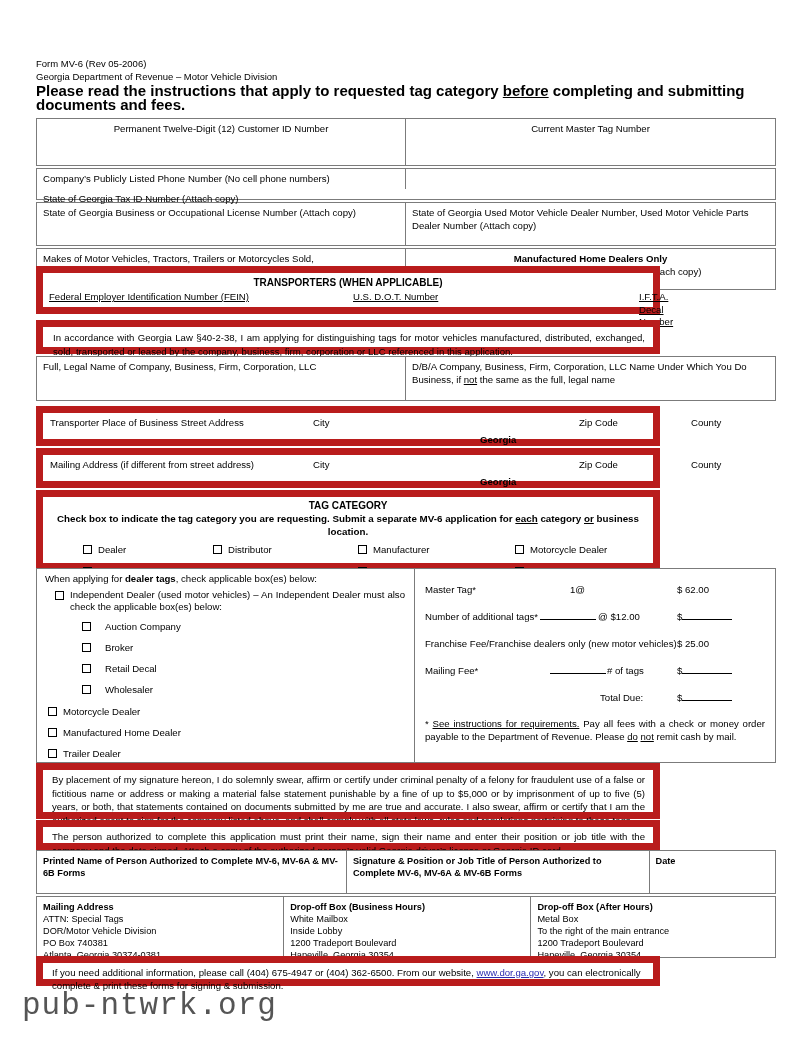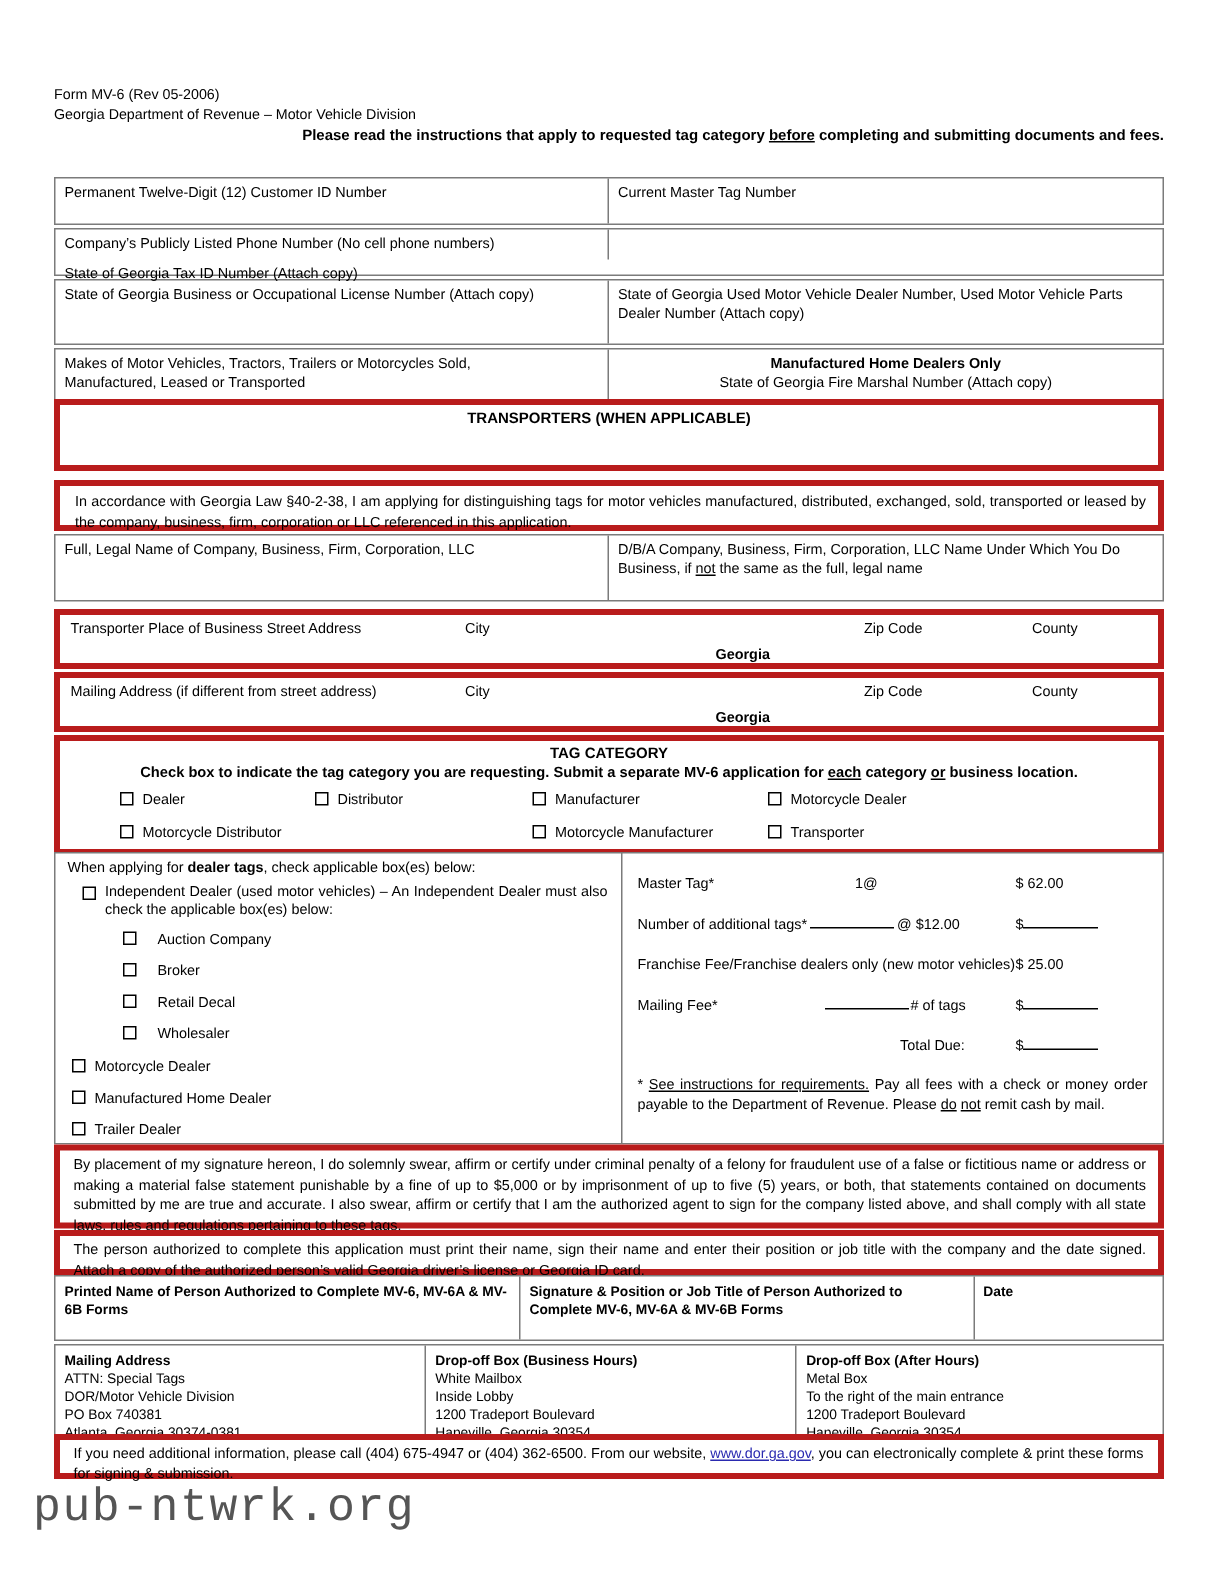--- a/index.html
+++ b/index.html
@@ -34,22 +34,22 @@
     line-height: 12.5px;
     white-space: nowrap;
   }
   .title {
     text-align: center;
     font-size: 13px;
     line-height: 17px;
     margin-top: 5px;
   }
   .subtitle {
-    text-align: right;
-    font-size: 10px;
+    text-align: left;
+    font-size: 15px;
     font-weight: bold;
     line-height: 14px;
     margin-top: 1px;
   }
   .u { text-decoration: underline; }
 
   
   .tbl {
     position: absolute;
     left: 36px;
@@ -69,22 +69,22 @@
     font-size: 9.6px;
     line-height: 12.5px;
     position: relative;
   }
   .cell.div-r { border-right: 1px solid #7b7b7b; }
   .c50 { width: 50%; }
   .ctr { text-align: center; }
   .b { font-weight: bold; }
 
   
-  .block { position: absolute; left: 36px; width: 740px; box-sizing: border-box;
-           border: 4px solid #b91c1c; background: #fff; }
+  .block { position: absolute; left: 36px; width: 624px; box-sizing: border-box;
+           border: 7px solid #b91c1c; background: #fff; }
 
   .lbl { font-size: 9.6px; line-height: 12.5px; }
   .lbl-sm { font-size: 9.2px; line-height: 12px; }
 
   .justify {
     text-align: justify;
     text-align-last: left;
     font-size: 9.6px;
     line-height: 13.5px;
   }
@@ -124,21 +124,21 @@
 <div class="page">
 
   <div class="hdr">
     <div class="hdr-line">Form MV-6 (Rev 05-2006)</div>
     <div class="hdr-line">Georgia Department of Revenue – Motor Vehicle Division</div>
     <div class="subtitle"><span>Please read the instructions that apply to requested tag category </span><span class="u">before</span><span> completing and submitting documents and fees.</span></div>
   </div>
 
   <div class="tbl" style="top:118px;">
 
-    <div class="row" style="height:32px;">
+    <div class="row" style="height:48px;text-align:center;">
       <div class="cell c50 div-r">
         <span>Permanent Twelve-Digit (12) Customer ID Number</span>
       </div>
       <div class="cell c50">
         <span>Current Master Tag Number</span>
       </div>
     </div>
 
     <div class="row" style="height:32px;flex-direction:column;">
       <div class="cell c50 div-r">
@@ -165,20 +165,25 @@
       </div>
       <div class="cell c50 ctr">
         <div class="b">Manufactured Home Dealers Only</div>
         <div>State of Georgia Fire Marshal Number (Attach copy)</div>
       </div>
     </div>
   </div>
 
   <div class="block" style="top:266px; height:48px;">
     <div class="b ctr" style="font-size:10px; line-height:13px; padding-top:3px;">TRANSPORTERS (WHEN APPLICABLE)</div>
+    <div style="position:relative; height:20px;">
+      <div class="lbl u" style="position:absolute; left:6px; top:2px;">Federal Employer Identification Number (FEIN)</div>
+      <div class="lbl u" style="position:absolute; left:310px; top:2px;">U.S. D.O.T. Number</div>
+      <div class="lbl u" style="position:absolute; left:596px; top:2px;">I.F.T.A. Decal Number</div>
+    </div>
   </div>
 
   <div class="block" style="top:320px; height:34px; padding:4px 8px 0 10px;">
     <div class="justify">In accordance with Georgia Law §40-2-38, I am applying for distinguishing tags for motor vehicles manufactured, distributed, exchanged, sold, transported or leased by the company, business, firm, corporation or LLC referenced in this application.</div>
   </div>
 
   <div class="tbl" style="top:356px;">
     <div class="row" style="height:45px;">
       <div class="cell c50 div-r">
         <span>Full, Legal Name of Company, Business, Firm, Corporation, LLC</span>

